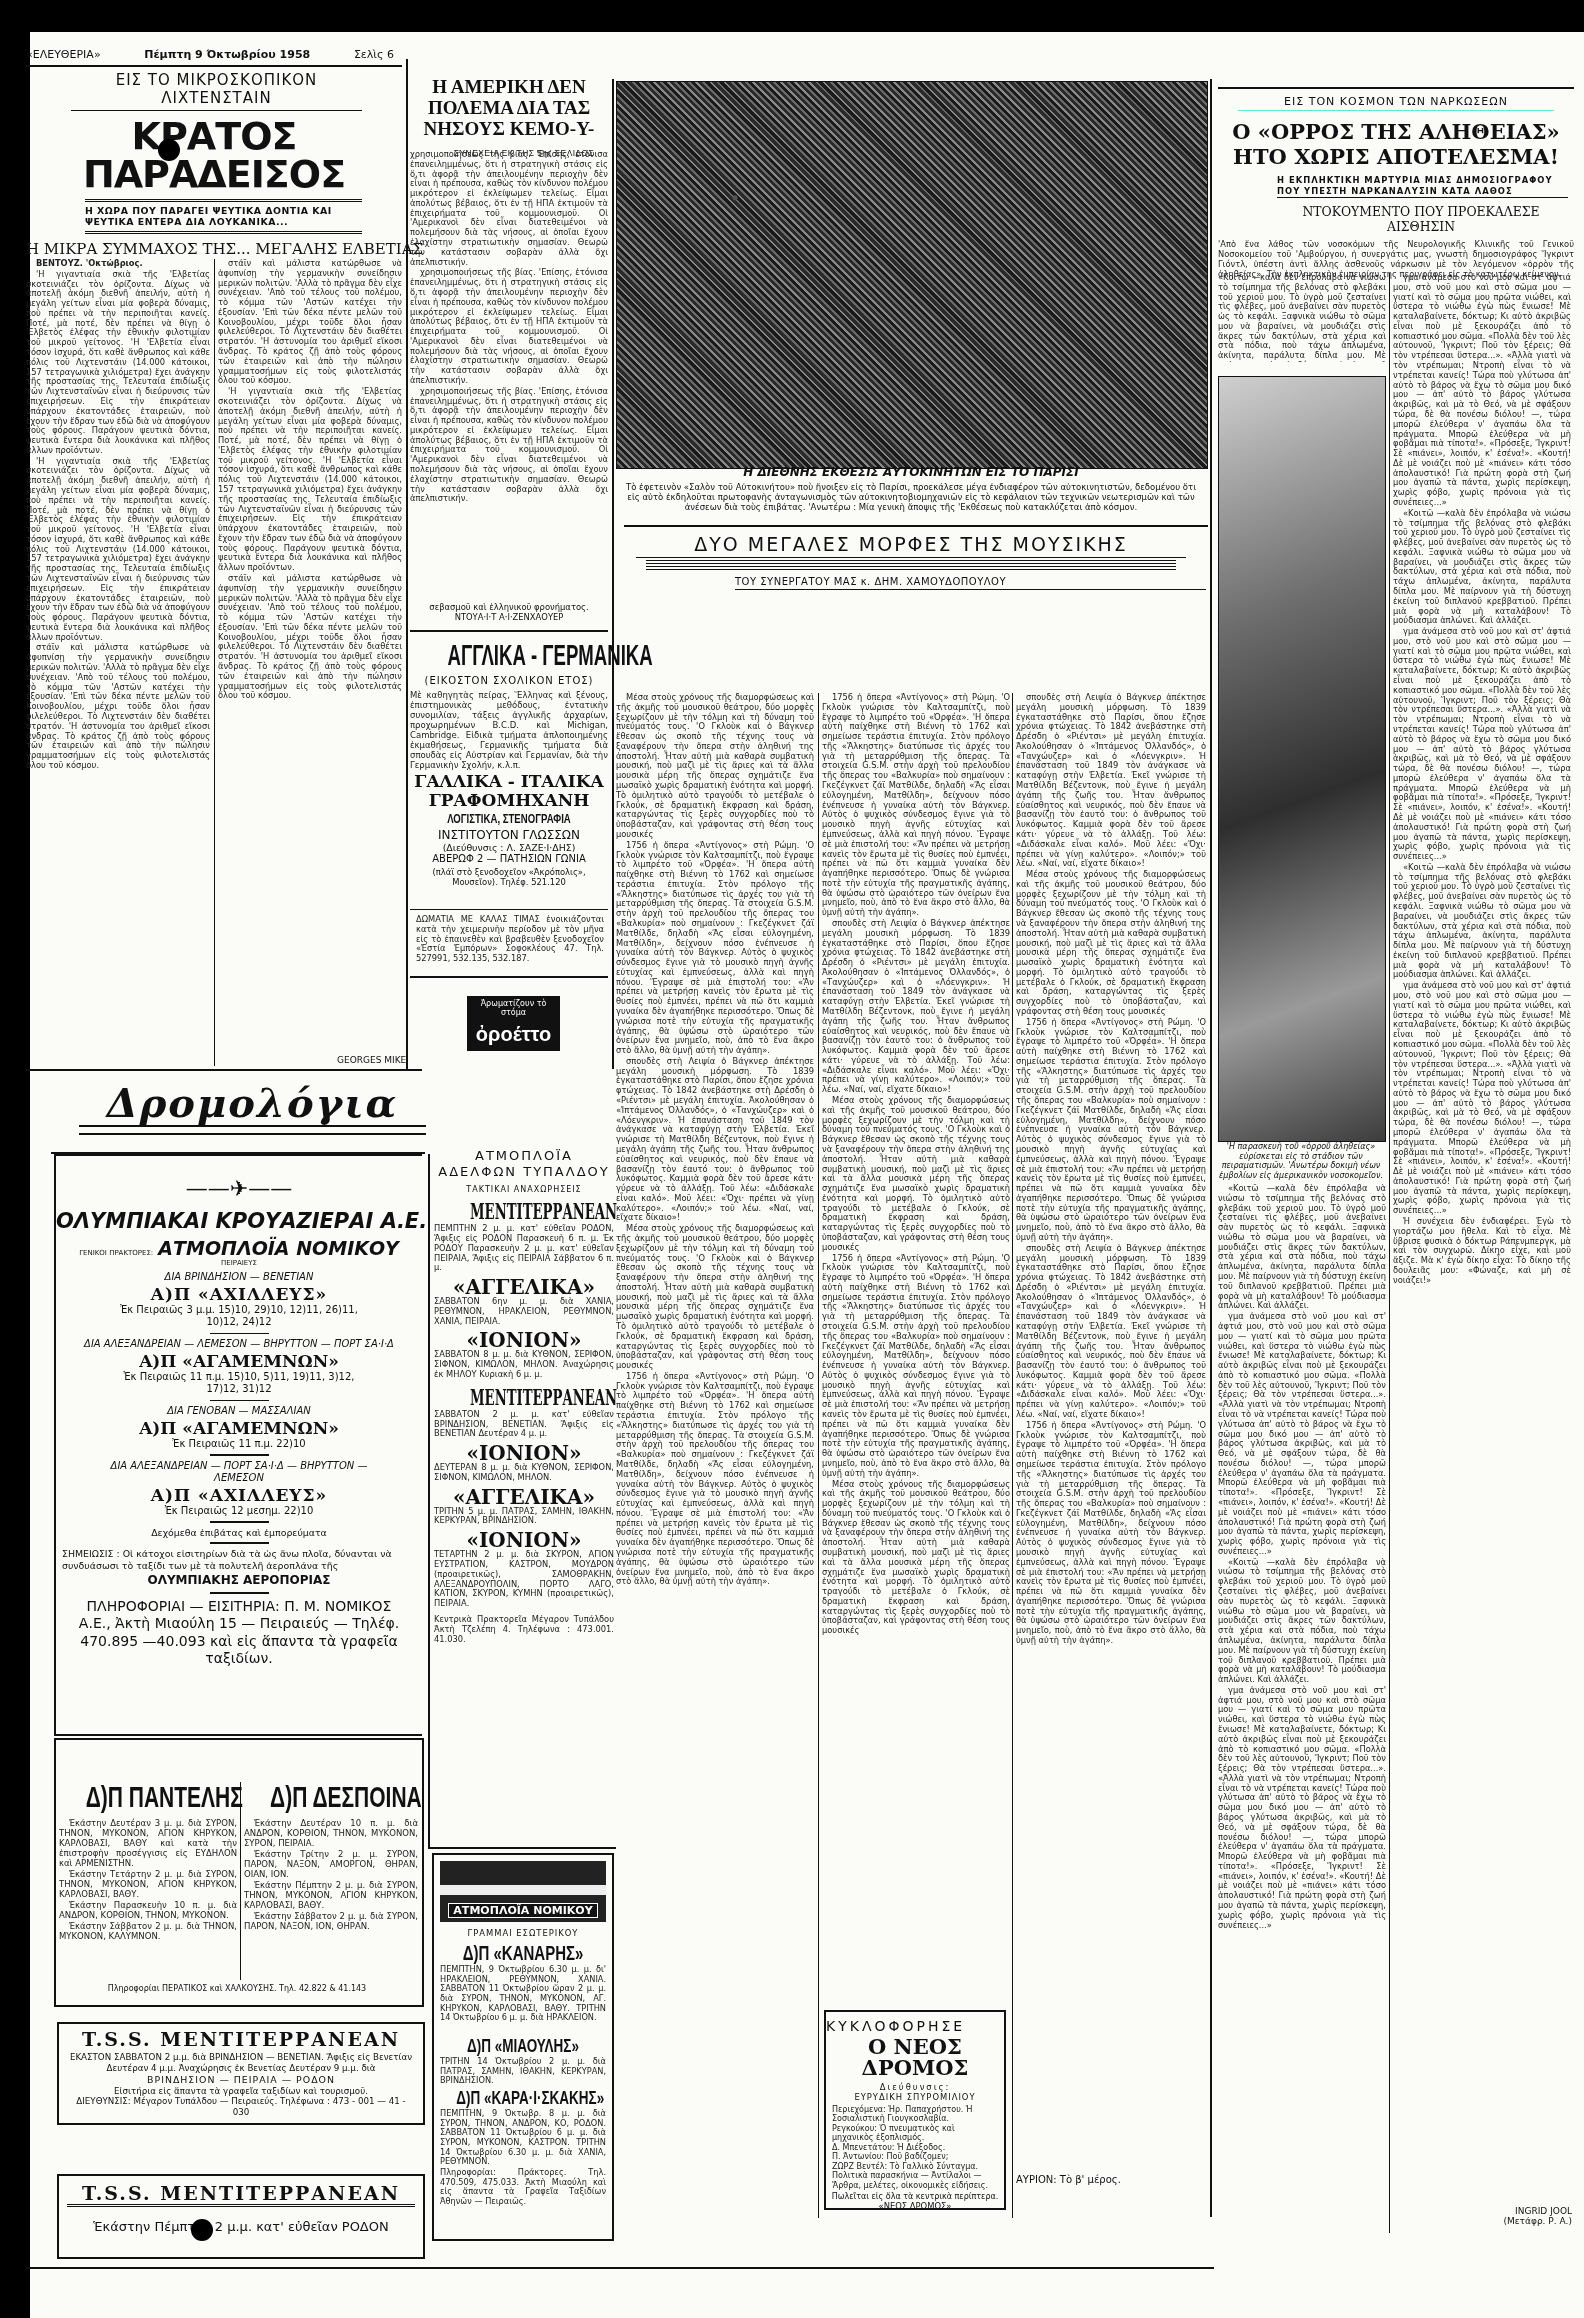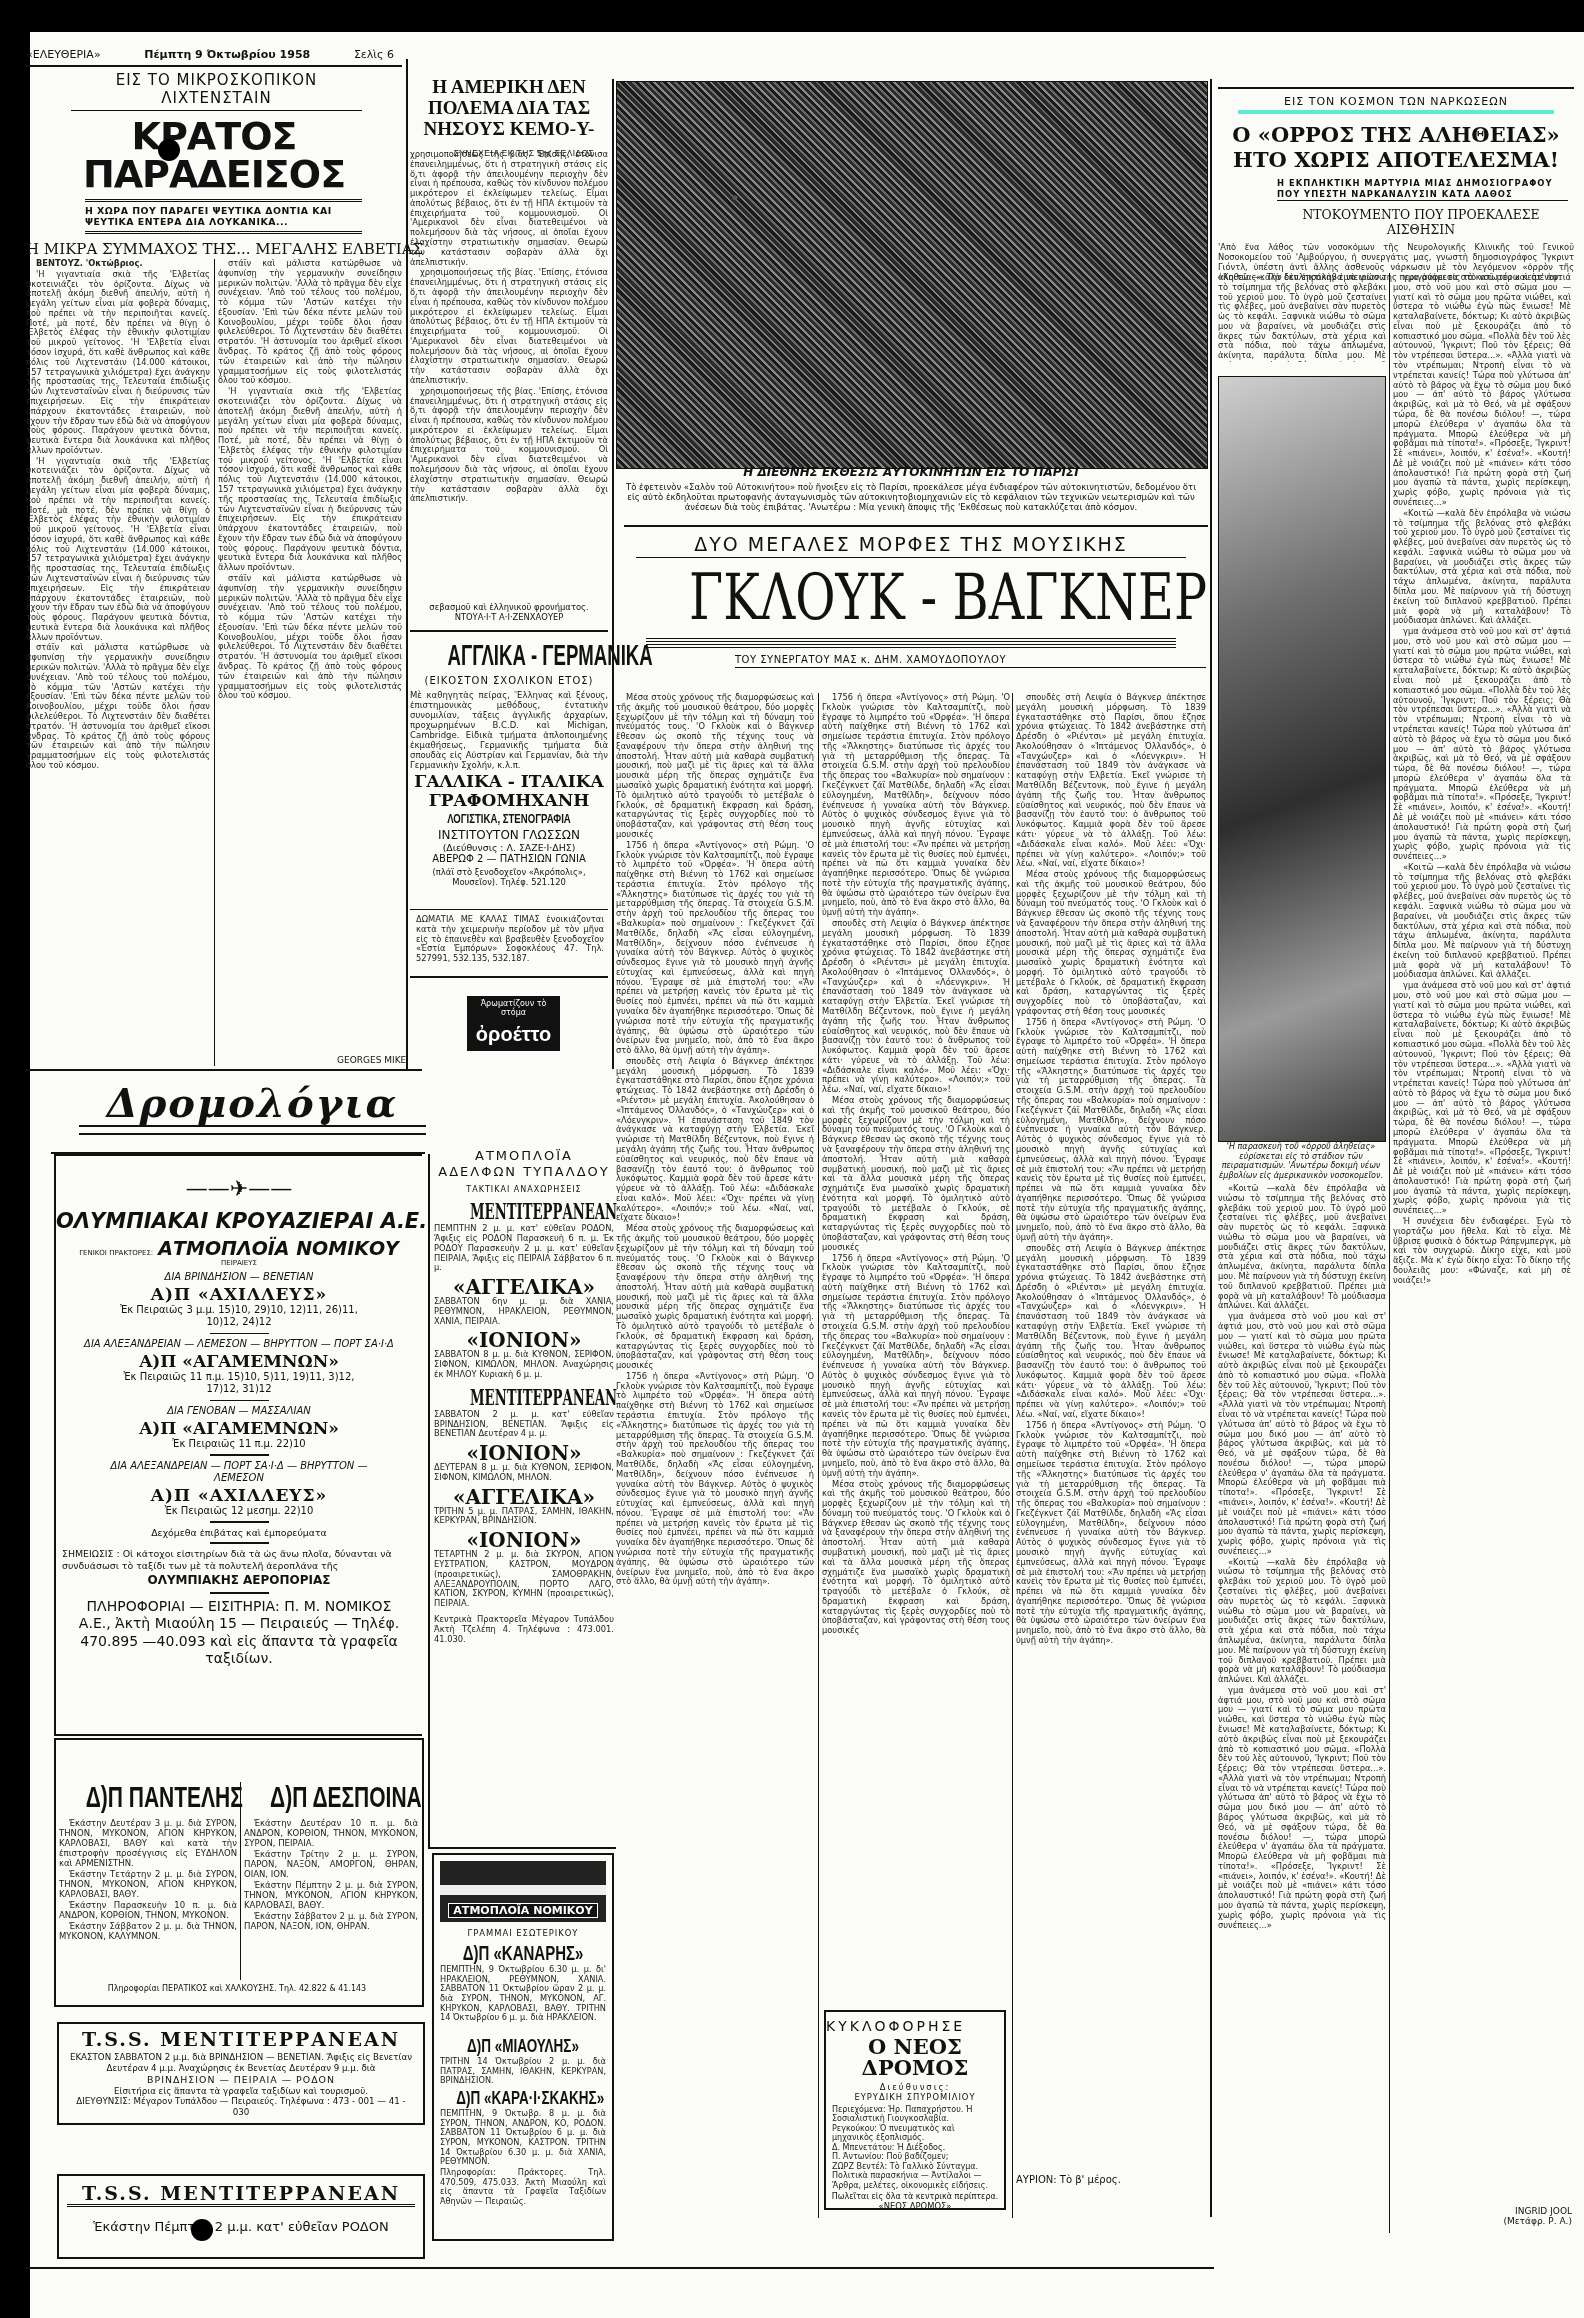--- a/index.html
+++ b/index.html
@@ -104,21 +104,20 @@
 
 <div class="abs photo" style="left:616px;top:81px;width:590px;height:386px;"></div>
 <div class="abs" style="left:614px;top:465px;width:594px;">
   <div style="font-family:'DejaVu Sans',sans-serif;font-style:italic;font-weight:bold;font-size:12px;text-align:center;">Η ΔΙΕΘΝΗΣ ΕΚΘΕΣΙΣ ΑΥΤΟΚΙΝΗΤΩΝ ΕΙΣ ΤΟ ΠΑΡΙΣΙ</div>
   <div class="caption" style="margin-top:3px;padding:0 6px;">Τὸ ἐφετεινὸν «Σαλὸν τοῦ Αὐτοκινήτου» ποὺ ἤνοιξεν εἰς τὸ Παρίσι, προεκάλεσε μέγα ἐνδιαφέρον τῶν αὐτοκινητιστῶν, δεδομένου ὅτι εἰς αὐτὸ ἐκδηλοῦται πρωτοφανὴς ἀνταγωνισμὸς τῶν αὐτοκινητοβιομηχανιῶν εἰς τὸ κεφάλαιον τῶν τεχνικῶν νεωτερισμῶν καὶ τῶν ἀνέσεων διὰ τοὺς ἐπιβάτας. 'Ανωτέρω : Μία γενικὴ ἄποψις τῆς 'Εκθέσεως ποὺ κατακλύζεται ἀπὸ κόσμον.</div>
 </div>
 <div class="rule" style="left:624px;top:525px;width:584px;height:1.5px;"></div>
 
 <div class="abs" style="left:616px;top:533px;width:590px;">
   <div class="kicker" style="font-size:19px;text-align:center;letter-spacing:2px;border-bottom:1px solid #111;margin:0 20px;padding-bottom:2px;">ΔΥΟ ΜΕΓΑΛΕΣ ΜΟΡΦΕΣ ΤΗΣ ΜΟΥΣΙΚΗΣ</div>
-  <div style="font-size:63px;text-align:center;line-height:1.2;margin-top:2px;"><span style="font-family:'DejaVu Serif',serif;display:inline-block;transform:scaleX(0.78);white-space:nowrap;">ΓΚΛΟΥΚ - ΒΑΓΚΝΕΡ</span></div>
   <div style="height:12px;margin:0 30px;background:repeating-linear-gradient(0deg,#111 0 1px,transparent 1px 3px);"></div>
   <div style="font-family:'DejaVu Sans',sans-serif;font-size:10px;margin:6px 0 0 119px;letter-spacing:0.5px;border-bottom:1px solid #111;padding-bottom:2px;">ΤΟΥ ΣΥΝΕΡΓΑΤΟΥ ΜΑΣ κ. ΔΗΜ. ΧΑΜΟΥΔΟΠΟΥΛΟΥ</div>
 </div>
 <div class="abs body" style="left:616px;top:693px;width:198px;height:1228px;">
   <p>Μέσα στοὺς χρόνους τῆς διαμορφώσεως καὶ τῆς ἀκμῆς τοῦ μουσικοῦ θεάτρου, δύο μορφὲς ξεχωρίζουν μὲ τὴν τόλμη καὶ τὴ δύναμη τοῦ πνεύματός τους. 'Ο Γκλοὺκ καὶ ὁ Βάγκνερ ἔθεσαν ὡς σκοπὸ τῆς τέχνης τους νὰ ξαναφέρουν τὴν ὄπερα στὴν ἀληθινή της ἀποστολή. Ἦταν αὐτὴ μιὰ καθαρὰ συμβατικὴ μουσική, ποὺ μαζὶ μὲ τὶς ἄριες καὶ τὰ ἄλλα μουσικὰ μέρη τῆς ὄπερας σχημάτιζε ἕνα μωσαϊκὸ χωρὶς δραματικὴ ἑνότητα καὶ μορφή. Τὸ ὁμιλητικὸ αὐτὸ τραγούδι τὸ μετέβαλε ὁ Γκλούκ, σὲ δραματικὴ ἔκφραση καὶ δράση, καταργώντας τὶς ξερὲς συγχορδίες ποὺ τὸ ὑποβάσταζαν, καὶ γράφοντας στὴ θέση τους μουσικές</p>
   <p>1756 ἡ ὄπερα «Ἀντίγονος» στὴ Ρώμη. 'Ο Γκλοὺκ γνώρισε τὸν Καλτσαμπίτζι, ποὺ ἔγραψε τὸ λιμπρέτο τοῦ «Ὀρφέα». 'Η ὄπερα αὐτὴ παίχθηκε στὴ Βιέννη τὸ 1762 καὶ σημείωσε τεράστια ἐπιτυχία. Στὸν πρόλογο τῆς «Ἄλκηστης» διατύπωσε τὶς ἀρχές του γιὰ τὴ μεταρρύθμιση τῆς ὄπερας. Τὰ στοιχεία G.S.M. στὴν ἀρχὴ τοῦ πρελουδίου τῆς ὄπερας του «Βαλκυρία» ποὺ σημαίνουν : Γκεζέγκνετ ζάϊ Ματθίλδε, δηλαδὴ «Ἄς εἶσαι εὐλογημένη, Ματθίλδη», δείχνουν πόσο ἐνέπνευσε ἡ γυναίκα αὐτὴ τὸν Βάγκνερ. Αὐτὸς ὁ ψυχικὸς σύνδεσμος ἔγινε γιὰ τὸ μουσικὸ πηγὴ ἀγνῆς εὐτυχίας καὶ ἐμπνεύσεως, ἀλλὰ καὶ πηγὴ πόνου. Ἔγραψε σὲ μιὰ ἐπιστολή του: «Ἄν πρέπει νὰ μετρήσῃ κανεὶς τὸν ἔρωτα μὲ τὶς θυσίες ποὺ ἐμπνέει, πρέπει νὰ πῶ ὅτι καμμιὰ γυναίκα δὲν ἀγαπήθηκε περισσότερο. Ὅπως δὲ γνώρισα ποτὲ τὴν εὐτυχία τῆς πραγματικῆς ἀγάπης, θὰ ὑψώσω στὸ ὡραιότερο τῶν ὀνείρων ἕνα μνημεῖο, ποὺ, ἀπὸ τὸ ἕνα ἄκρο στὸ ἄλλο, θὰ ὑμνῇ αὐτὴ τὴν ἀγάπη».</p>
   <p>σπουδὲς στὴ Λειψία ὁ Βάγκνερ ἀπέκτησε μεγάλη μουσικὴ μόρφωση. Τὸ 1839 ἐγκαταστάθηκε στὸ Παρίσι, ὅπου ἔζησε χρόνια φτώχειας. Τὸ 1842 ἀνεβάστηκε στὴ Δρέσδη ὁ «Ριέντσι» μὲ μεγάλη ἐπιτυχία. Ἀκολούθησαν ὁ «Ἱπτάμενος Ὀλλανδός», ὁ «Τανχώυζερ» καὶ ὁ «Λόενγκριν». Ἡ ἐπανάσταση τοῦ 1849 τὸν ἀνάγκασε νὰ καταφύγῃ στὴν Ἐλβετία. Ἐκεῖ γνώρισε τὴ Ματθίλδη Βέζεντονκ, ποὺ ἔγινε ἡ μεγάλη ἀγάπη τῆς ζωῆς του. Ἦταν ἄνθρωπος εὐαίσθητος καὶ νευρικός, ποὺ δὲν ἔπαυε νὰ βασανίζῃ τὸν ἑαυτό του: ὁ ἄνθρωπος τοῦ λυκόφωτος. Καμμιὰ φορὰ δὲν τοῦ ἄρεσε κάτι· γύρευε νὰ τὸ ἀλλάξῃ. Τοῦ λέω: «Διδάσκαλε εἶναι καλό». Μοῦ λέει: «Ὄχι· πρέπει νὰ γίνῃ καλύτερο». «Λοιπόν;» τοῦ λέω. «Ναί, ναί, εἴχατε δίκαιο»!</p>
   <p>Μέσα στοὺς χρόνους τῆς διαμορφώσεως καὶ τῆς ἀκμῆς τοῦ μουσικοῦ θεάτρου, δύο μορφὲς ξεχωρίζουν μὲ τὴν τόλμη καὶ τὴ δύναμη τοῦ πνεύματός τους. 'Ο Γκλοὺκ καὶ ὁ Βάγκνερ ἔθεσαν ὡς σκοπὸ τῆς τέχνης τους νὰ ξαναφέρουν τὴν ὄπερα στὴν ἀληθινή της ἀποστολή. Ἦταν αὐτὴ μιὰ καθαρὰ συμβατικὴ μουσική, ποὺ μαζὶ μὲ τὶς ἄριες καὶ τὰ ἄλλα μουσικὰ μέρη τῆς ὄπερας σχημάτιζε ἕνα μωσαϊκὸ χωρὶς δραματικὴ ἑνότητα καὶ μορφή. Τὸ ὁμιλητικὸ αὐτὸ τραγούδι τὸ μετέβαλε ὁ Γκλούκ, σὲ δραματικὴ ἔκφραση καὶ δράση, καταργώντας τὶς ξερὲς συγχορδίες ποὺ τὸ ὑποβάσταζαν, καὶ γράφοντας στὴ θέση τους μουσικές</p>
   <p>1756 ἡ ὄπερα «Ἀντίγονος» στὴ Ρώμη. 'Ο Γκλοὺκ γνώρισε τὸν Καλτσαμπίτζι, ποὺ ἔγραψε τὸ λιμπρέτο τοῦ «Ὀρφέα». 'Η ὄπερα αὐτὴ παίχθηκε στὴ Βιέννη τὸ 1762 καὶ σημείωσε τεράστια ἐπιτυχία. Στὸν πρόλογο τῆς «Ἄλκηστης» διατύπωσε τὶς ἀρχές του γιὰ τὴ μεταρρύθμιση τῆς ὄπερας. Τὰ στοιχεία G.S.M. στὴν ἀρχὴ τοῦ πρελουδίου τῆς ὄπερας του «Βαλκυρία» ποὺ σημαίνουν : Γκεζέγκνετ ζάϊ Ματθίλδε, δηλαδὴ «Ἄς εἶσαι εὐλογημένη, Ματθίλδη», δείχνουν πόσο ἐνέπνευσε ἡ γυναίκα αὐτὴ τὸν Βάγκνερ. Αὐτὸς ὁ ψυχικὸς σύνδεσμος ἔγινε γιὰ τὸ μουσικὸ πηγὴ ἀγνῆς εὐτυχίας καὶ ἐμπνεύσεως, ἀλλὰ καὶ πηγὴ πόνου. Ἔγραψε σὲ μιὰ ἐπιστολή του: «Ἄν πρέπει νὰ μετρήσῃ κανεὶς τὸν ἔρωτα μὲ τὶς θυσίες ποὺ ἐμπνέει, πρέπει νὰ πῶ ὅτι καμμιὰ γυναίκα δὲν ἀγαπήθηκε περισσότερο. Ὅπως δὲ γνώρισα ποτὲ τὴν εὐτυχία τῆς πραγματικῆς ἀγάπης, θὰ ὑψώσω στὸ ὡραιότερο τῶν ὀνείρων ἕνα μνημεῖο, ποὺ, ἀπὸ τὸ ἕνα ἄκρο στὸ ἄλλο, θὰ ὑμνῇ αὐτὴ τὴν ἀγάπη».</p>
 </div>
@@ -154,21 +153,21 @@
     <div>Πολιτικὰ παρασκήνια — Ἀντίλαλοι — Ἄρθρα, μελέτες, οἰκονομικὲς εἰδήσεις.</div>
   </div>
   <div style="font-family:'DejaVu Sans',sans-serif;font-size:8px;text-align:center;margin-top:2px;">Πωλεῖται εἰς ὅλα τὰ κεντρικὰ περίπτερα.</div>
   <div style="font-family:'DejaVu Sans',sans-serif;font-size:8.4px;text-align:center;">«ΝΕΟΣ ΔΡΟΜΟΣ»</div>
 </div>
 
 <div class="rule" style="left:1210px;top:79px;width:1.5px;height:2138px;"></div>
 
 <div class="rule" style="left:1218px;top:87px;width:356px;height:2px;"></div>
 <div class="abs" style="left:1218px;top:95px;width:356px;">
-  <div class="kicker" style="font-size:11px;letter-spacing:1px;border-bottom:4px solid #5eead4;margin:0 20px;padding-bottom:2px;">ΕΙΣ ΤΟΝ ΚΟΣΜΟΝ ΤΩΝ ΝΑΡΚΩΣΕΩΝ</div>
+  <div class="kicker" style="font-size:11px;letter-spacing:1px;border-bottom:1px solid #5eead4;margin:0 20px;padding-bottom:2px;">ΕΙΣ ΤΟΝ ΚΟΣΜΟΝ ΤΩΝ ΝΑΡΚΩΣΕΩΝ</div>
   <div style="font-family:'DejaVu Serif',serif;font-weight:bold;font-size:21px;line-height:1.2;text-align:center;margin-top:8px;">Ο «ΟΡΡΟΣ ΤΗΣ ΑΛΗΘΕΙΑΣ» ΗΤΟ ΧΩΡΙΣ ΑΠΟΤΕΛΕΣΜΑ!</div>
   <div style="font-family:'DejaVu Sans',sans-serif;font-weight:bold;font-size:8.4px;letter-spacing:1px;margin:6px 6px 0 59px;line-height:1.3;border-bottom:1px solid #111;">Η ΕΚΠΛΗΚΤΙΚΗ ΜΑΡΤΥΡΙΑ ΜΙΑΣ ΔΗΜΟΣΙΟΓΡΑΦΟΥ ΠΟΥ ΥΠΕΣΤΗ ΝΑΡΚΑΝΑΛΥΣΙΝ ΚΑΤΑ ΛΑΘΟΣ</div>
   <div style="font-family:'DejaVu Serif',serif;font-size:12.4px;text-align:center;margin:6px 0 0 50px;">ΝΤΟΚΟΥΜΕΝΤΟ ΠΟΥ ΠΡΟΕΚΑΛΕΣΕ ΑΙΣΘΗΣΙΝ</div>
   <div class="body" style="font-size:8.3px;margin-top:6px;height:69px;">'Απὸ ἕνα λάθος τῶν νοσοκόμων τῆς Νευρολογικῆς Κλινικῆς τοῦ Γενικοῦ Νοσοκομείου τοῦ 'Αμβούργου, ἡ συνεργάτις μας, γνωστὴ δημοσιογράφος Ἴγκριντ Γιόντλ, ὑπέστη ἀντὶ ἄλλης ἀσθενοῦς νάρκωσιν μὲ τὸν λεγόμενον «ὀρρὸν τῆς ἀληθείας». Τὴν ἐκπληκτικὴν ἐμπειρίαν της περιγράφει εἰς τὸ κατωτέρω κείμενον.</div>
 </div>
 <div class="abs body" style="left:1218px;top:273px;width:168px;height:89px;">«Κοιτῶ —καλὰ δὲν ἐπρόλαβα νὰ νιώσω τὸ τσίμπημα τῆς βελόνας στὸ φλεβάκι τοῦ χεριοῦ μου. Τὸ ὑγρὸ μοῦ ζεσταίνει τὶς φλέβες, μοῦ ἀνεβαίνει σὰν πυρετὸς ὡς τὸ κεφάλι. Ξαφνικὰ νιώθω τὸ σῶμα μου νὰ βαραίνει, νὰ μουδιάζει στὶς ἄκρες τῶν δακτύλων, στὰ χέρια καὶ στὰ πόδια, ποὺ τάχω ἀπλωμένα, ἀκίνητα, παράλυτα δίπλα μου. Μὲ παίρνουν γιὰ τὴ δύστυχη ἐκείνη τοῦ διπλανοῦ κρεββατιοῦ. Πρέπει μιὰ φορὰ νὰ μὴ καταλάβουν! Τὸ μούδιασμα ἁπλώνει. Καὶ ἀλλάζει.</div>
 <div class="abs photo2" style="left:1218px;top:376px;width:166px;height:764px;"></div>
 <div class="abs caption" style="left:1218px;top:1142px;width:166px;font-style:italic;font-size:8px;">'Η παρασκευὴ τοῦ «ὀρροῦ ἀληθείας» εὑρίσκεται εἰς τὸ στάδιον τῶν πειραματισμῶν. 'Ανωτέρω δοκιμὴ νέων ἐμβολίων εἰς ἀμερικανικὸν νοσοκομεῖον.</div>
 <div class="abs body" style="left:1218px;top:1184px;width:168px;height:1049px;">
   <p>«Κοιτῶ —καλὰ δὲν ἐπρόλαβα νὰ νιώσω τὸ τσίμπημα τῆς βελόνας στὸ φλεβάκι τοῦ χεριοῦ μου. Τὸ ὑγρὸ μοῦ ζεσταίνει τὶς φλέβες, μοῦ ἀνεβαίνει σὰν πυρετὸς ὡς τὸ κεφάλι. Ξαφνικὰ νιώθω τὸ σῶμα μου νὰ βαραίνει, νὰ μουδιάζει στὶς ἄκρες τῶν δακτύλων, στὰ χέρια καὶ στὰ πόδια, ποὺ τάχω ἀπλωμένα, ἀκίνητα, παράλυτα δίπλα μου. Μὲ παίρνουν γιὰ τὴ δύστυχη ἐκείνη τοῦ διπλανοῦ κρεββατιοῦ. Πρέπει μιὰ φορὰ νὰ μὴ καταλάβουν! Τὸ μούδιασμα ἁπλώνει. Καὶ ἀλλάζει.</p>

